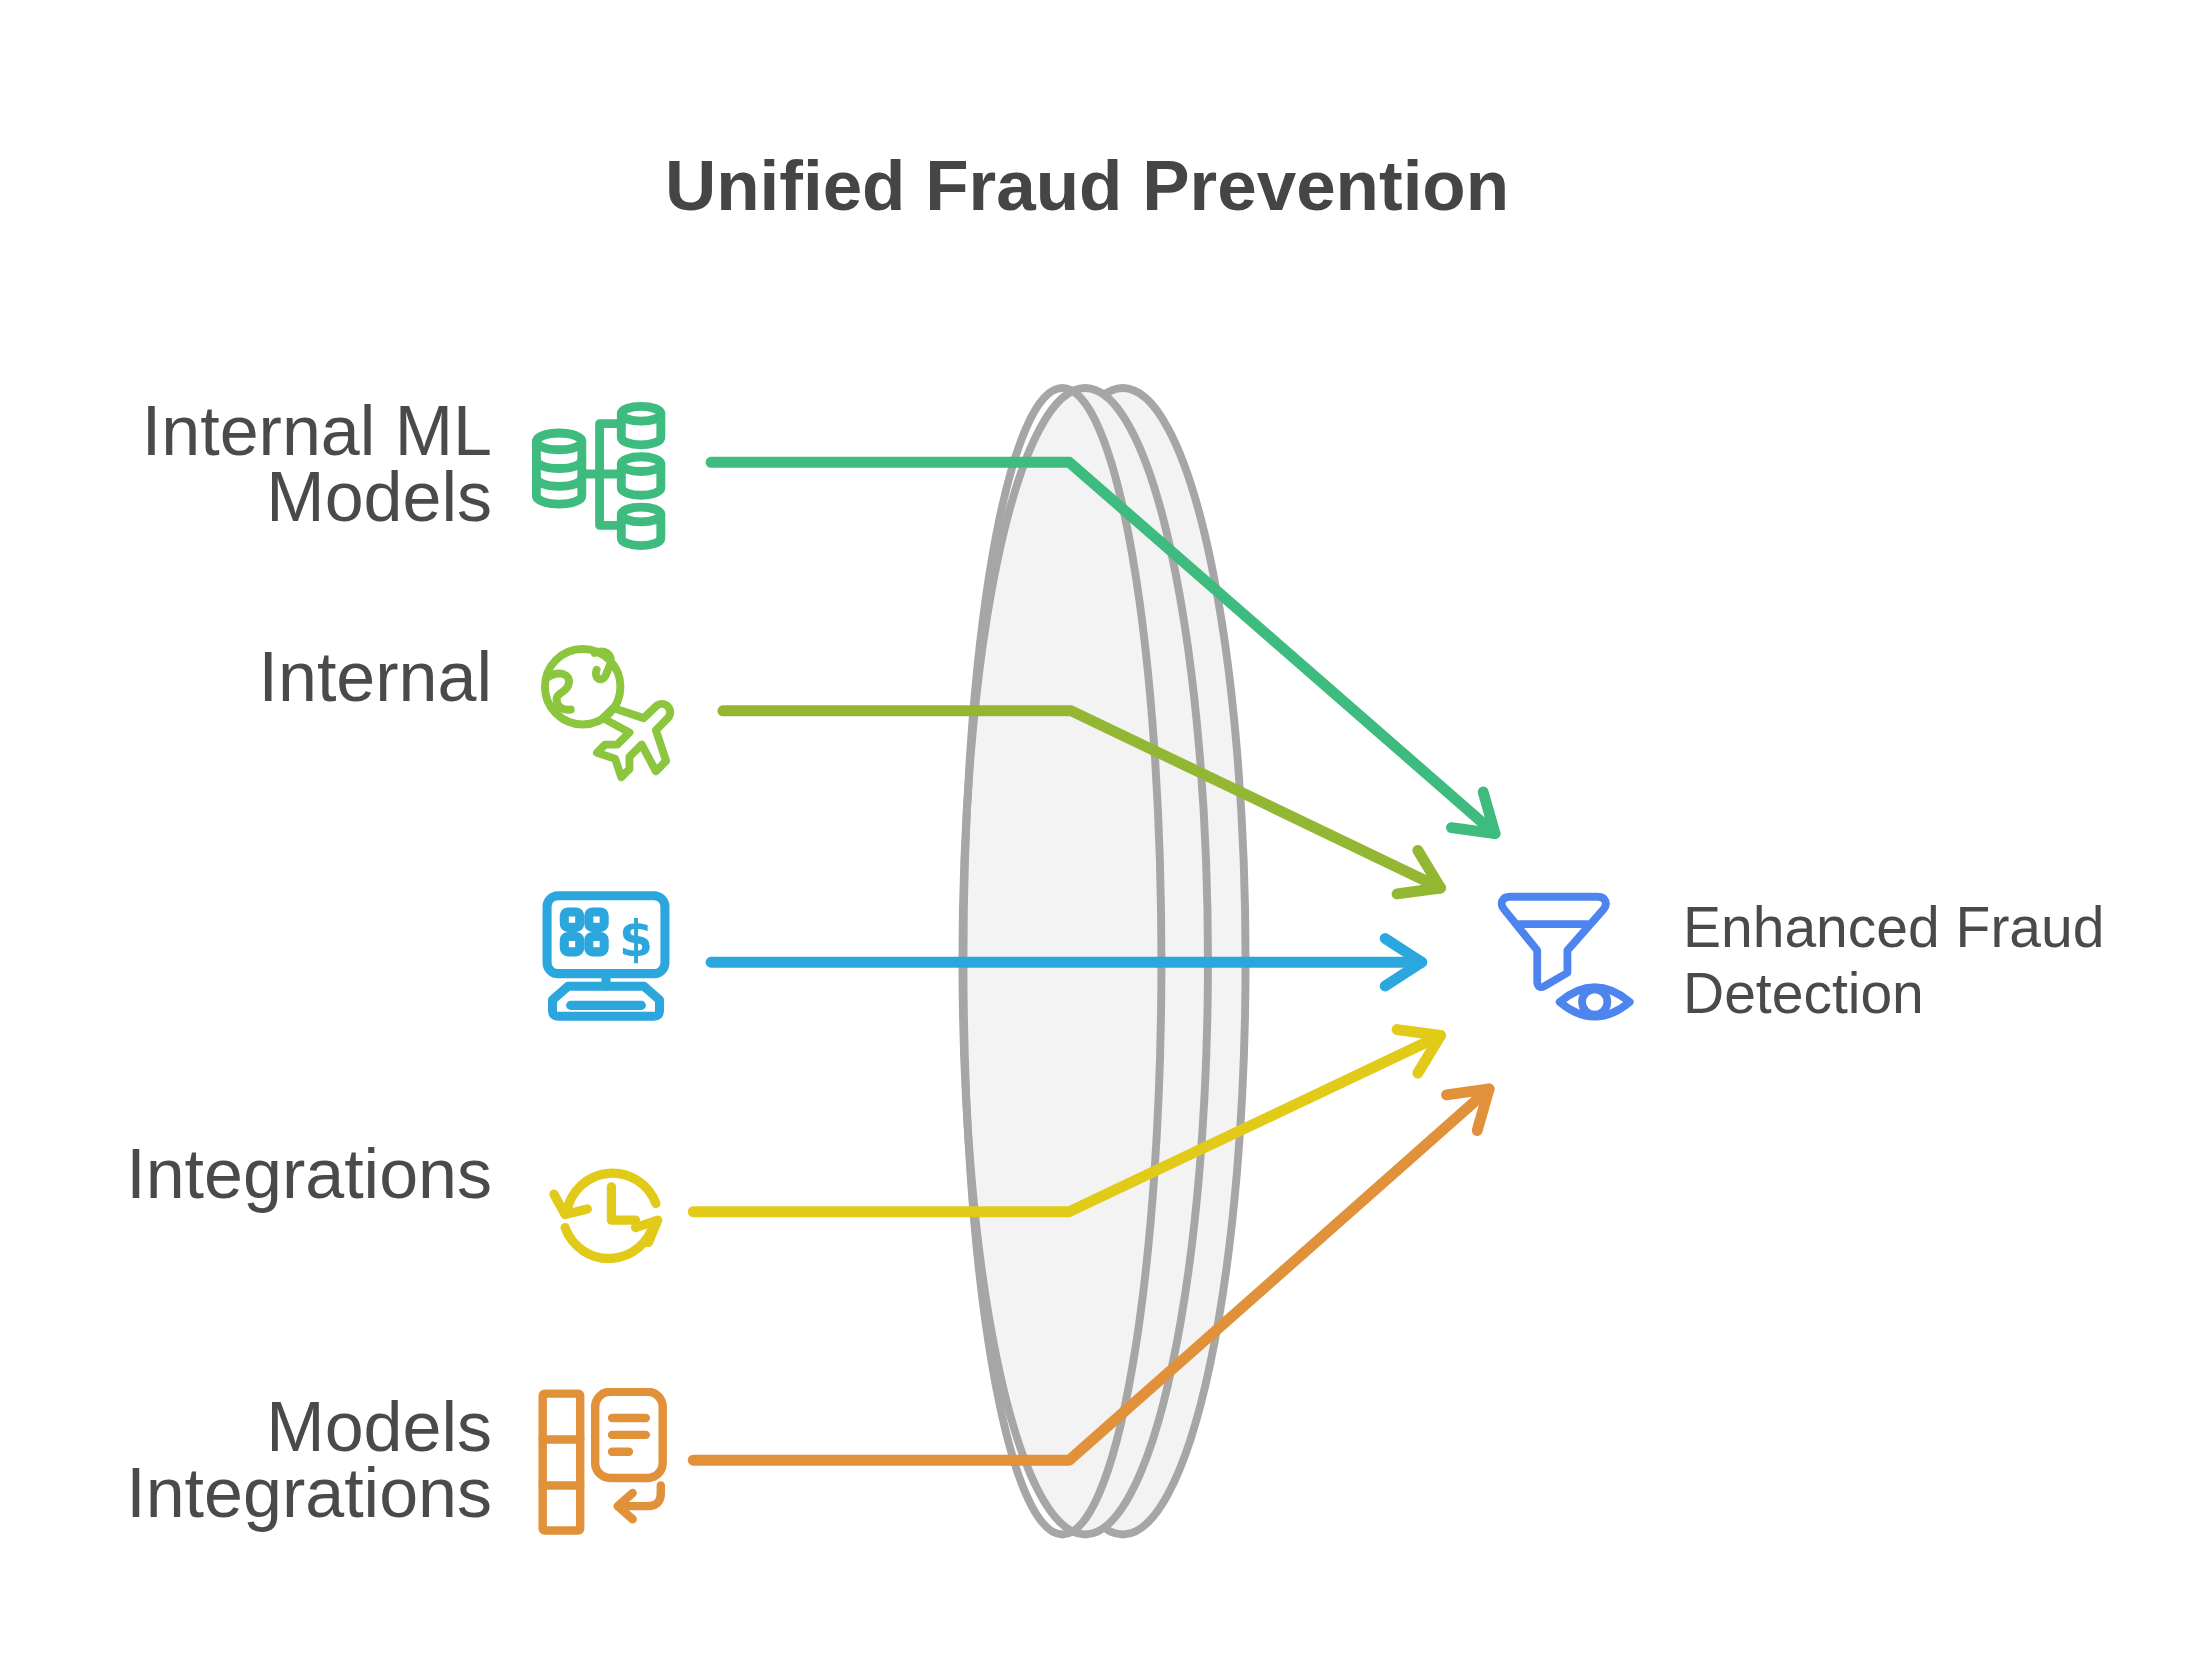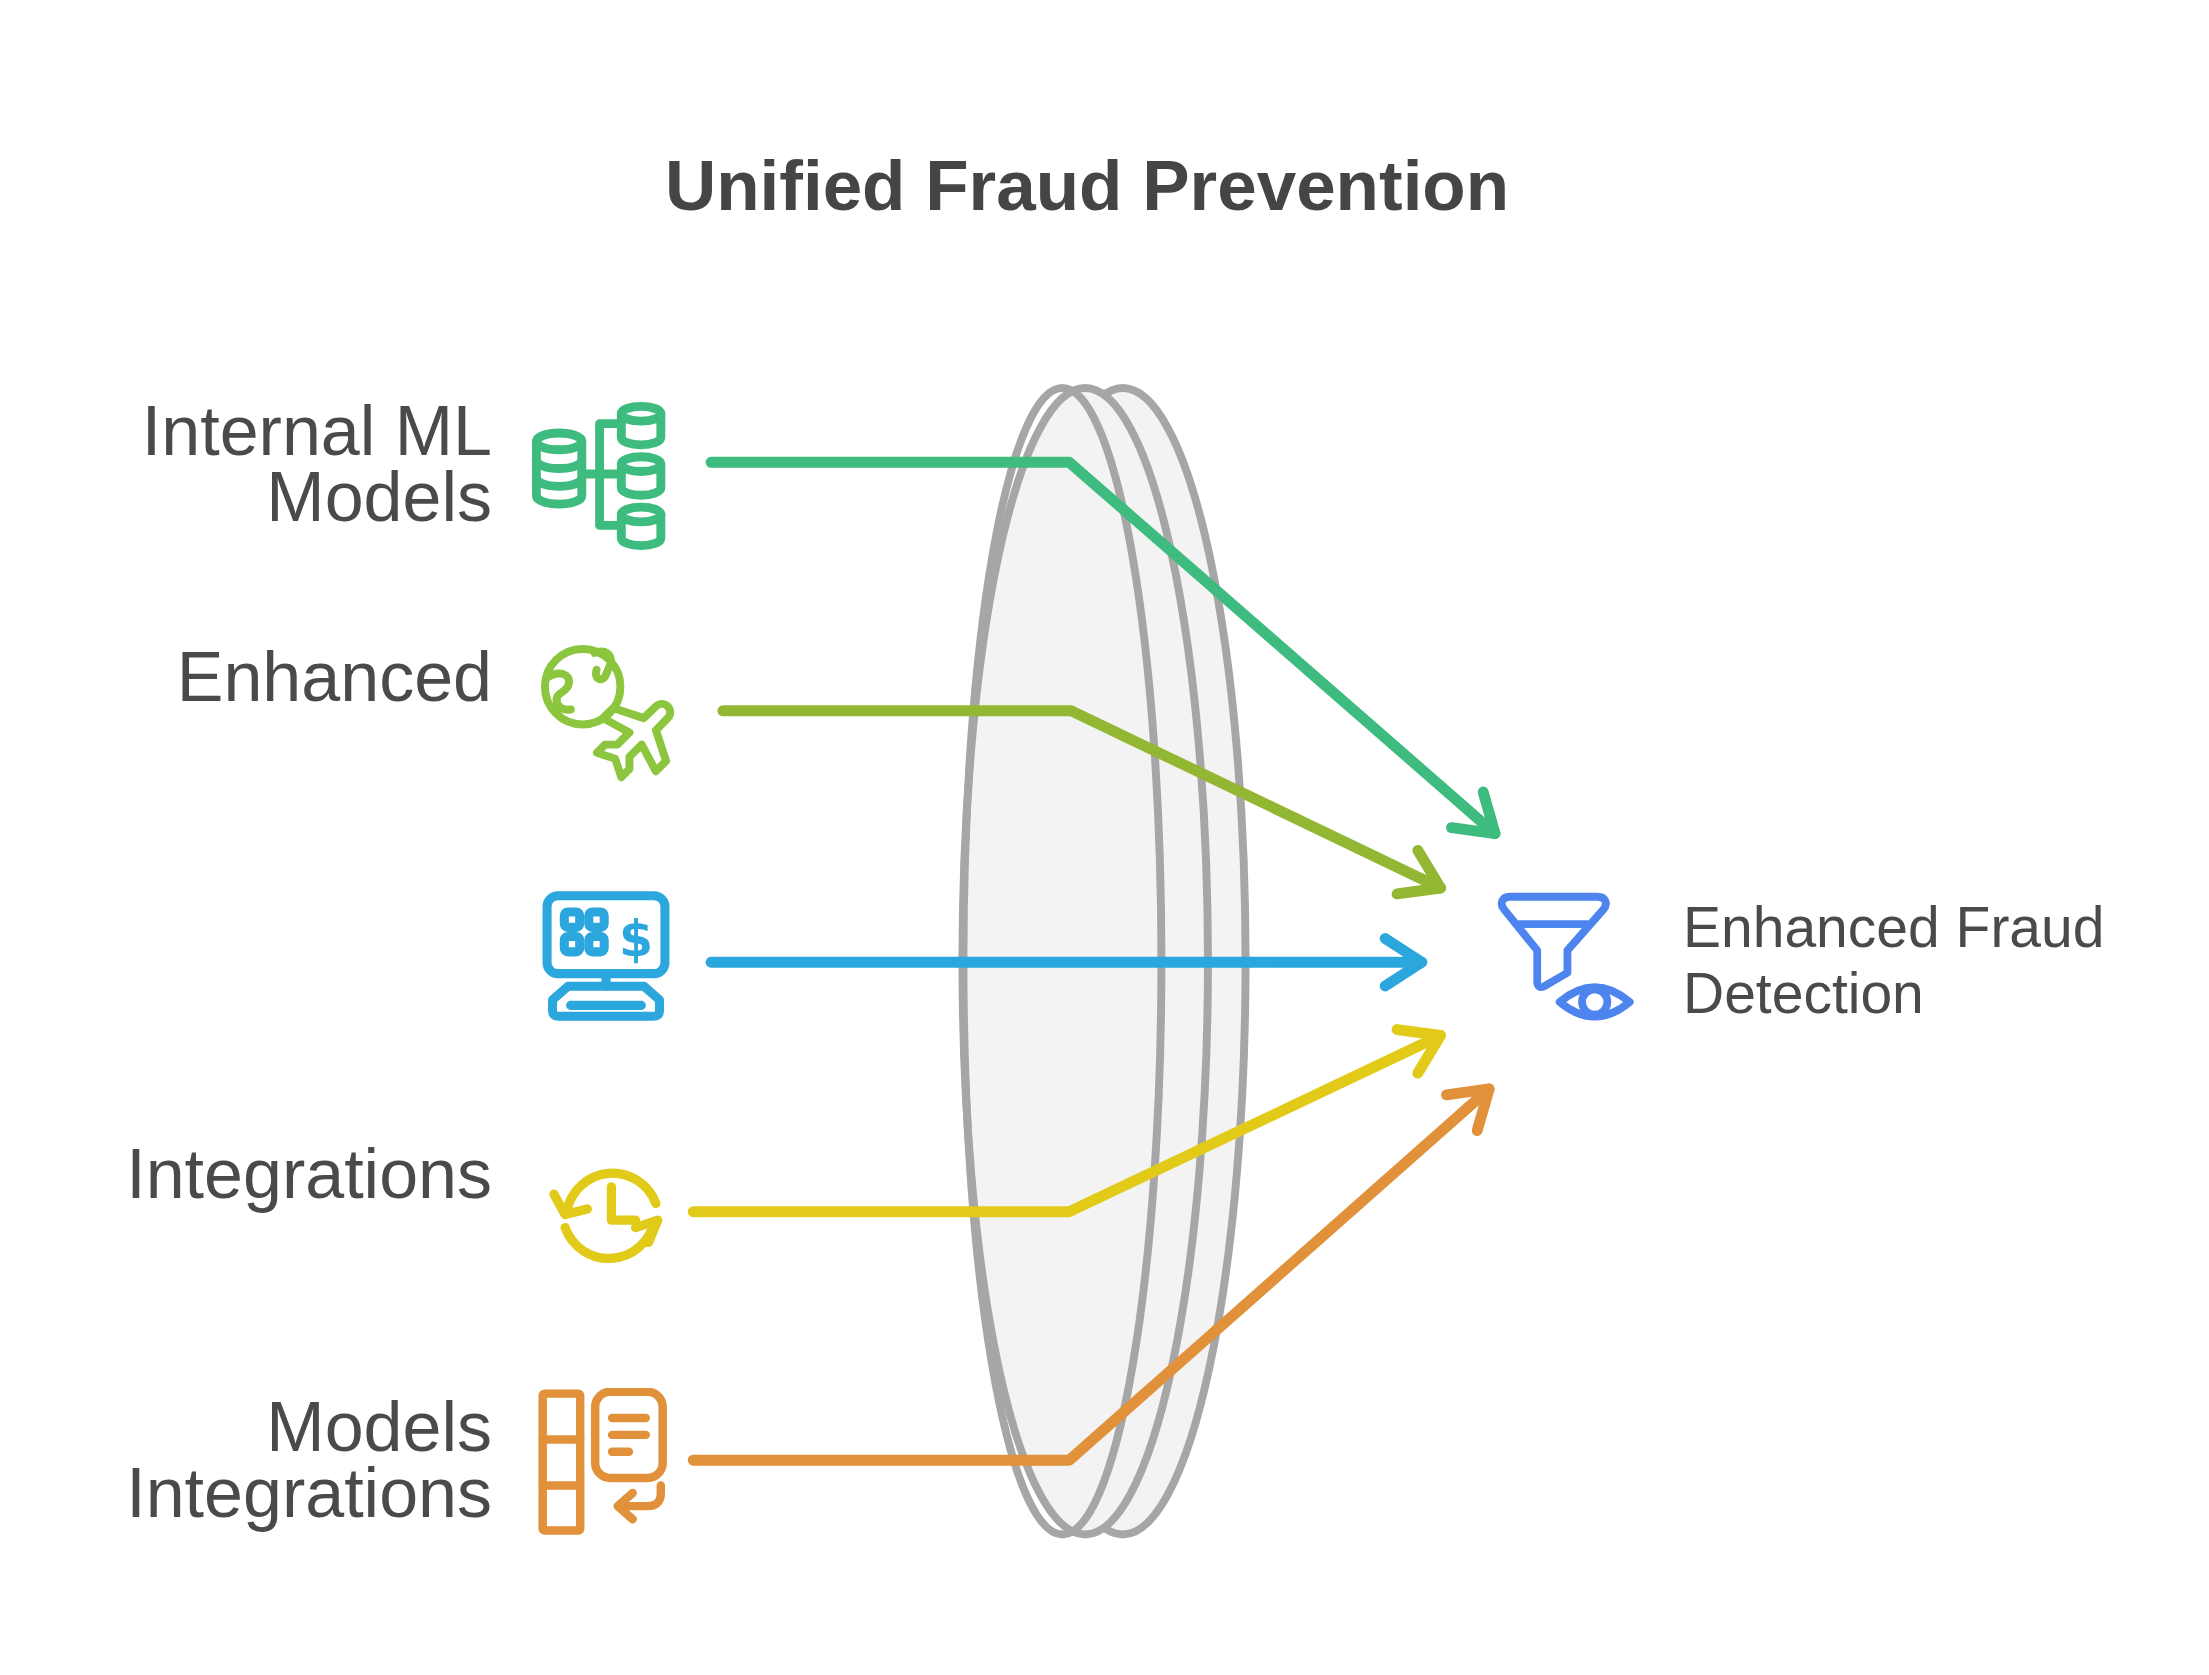--- a/index.html
+++ b/index.html
@@ -102,21 +102,21 @@
         <path d="M90 22 V46 A20 7.5 0 0 0 130 46 V22"></path>
         <ellipse cx="110" cy="73" rx="20" ry="7.5"></ellipse>
         <path d="M90 73 V97 A20 7.5 0 0 0 130 97 V73"></path>
         <ellipse cx="110" cy="124" rx="20" ry="7.5"></ellipse>
         <path d="M90 124 V148 A20 7.5 0 0 0 130 148 V124"></path>
       </g>
     </svg>
   </div>
 
   <div class="src-label" style="top:644px">
-    <div>Enhanced</div>
+    <div>Internal</div>
   </div>
   <div class="icon icon-travel" style="left:533px;top:640px">
     <svg width="149" height="149" viewBox="0 0 150 150">
       <g class="stroked" stroke-width="8">
         <circle cx="50" cy="47" r="38"></circle>
         <path d="M14 38 C26 30 38 34 36 44 C34 54 22 52 24 62 C25 68 31 71 38 70"></path>
         <path d="M62 13 C72 9 80 14 78 24 L73 36 C69 43 61 39 64 30"></path>
       </g>
       <g transform="translate(52,52) scale(4.1)">
         <path class="stroked" stroke-width="1.95" d="M14.5 6.5l3 -2.9a2.05 2.05 0 0 1 2.9 2.9l-2.9 3l2.5 7.5l-2.5 2.55l-3.5 -6.55l-3 3v3l-2 2l-1.5 -4.5l-4.5 -1.5l2 -2h3l3 -3l-6.5 -3.5l2.5 -2.5l7.5 2.5z"></path>

